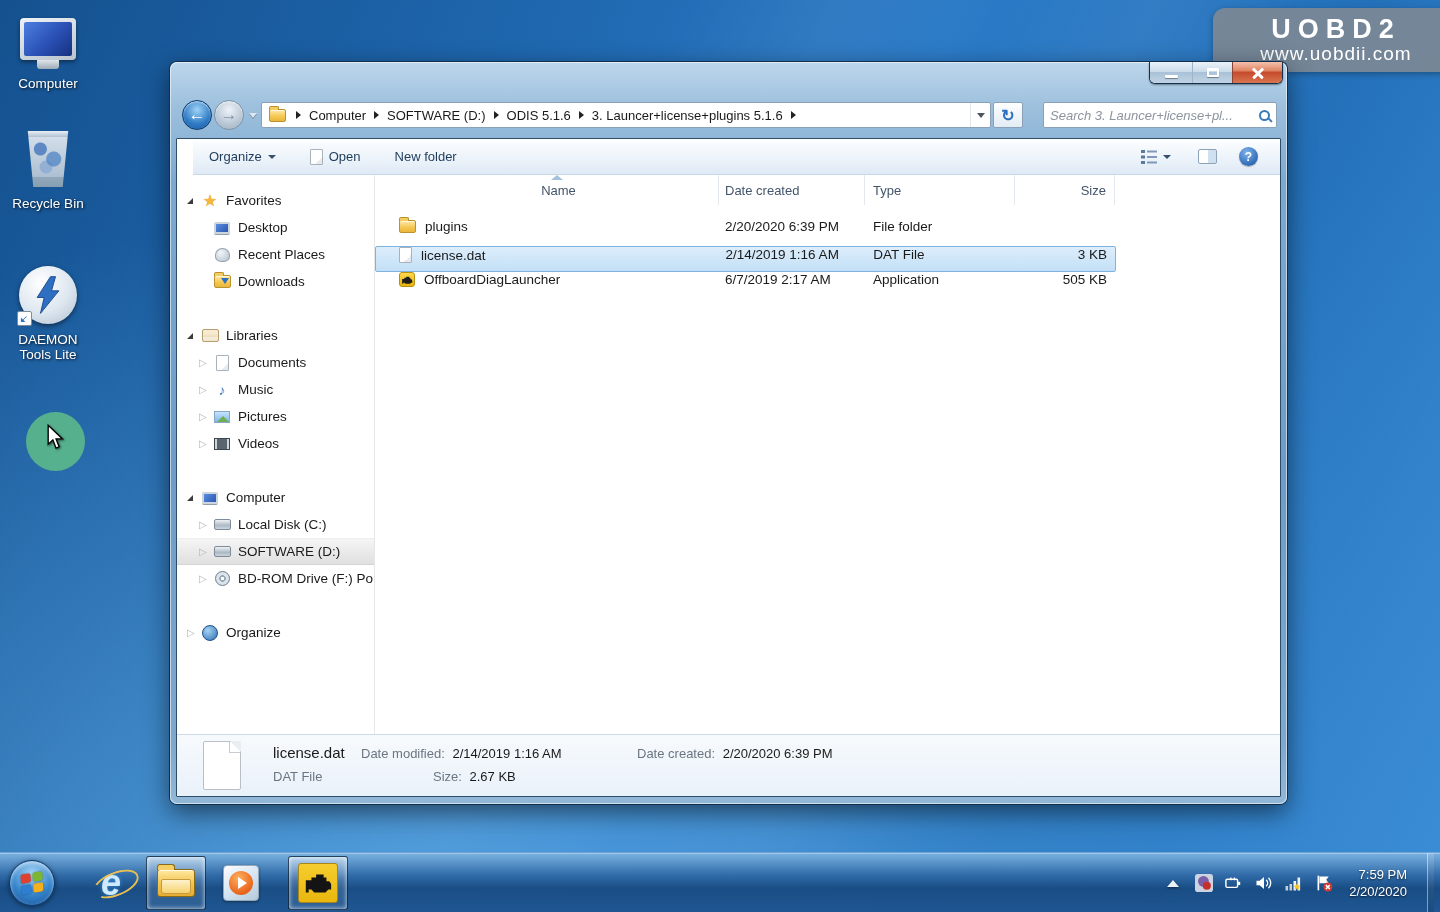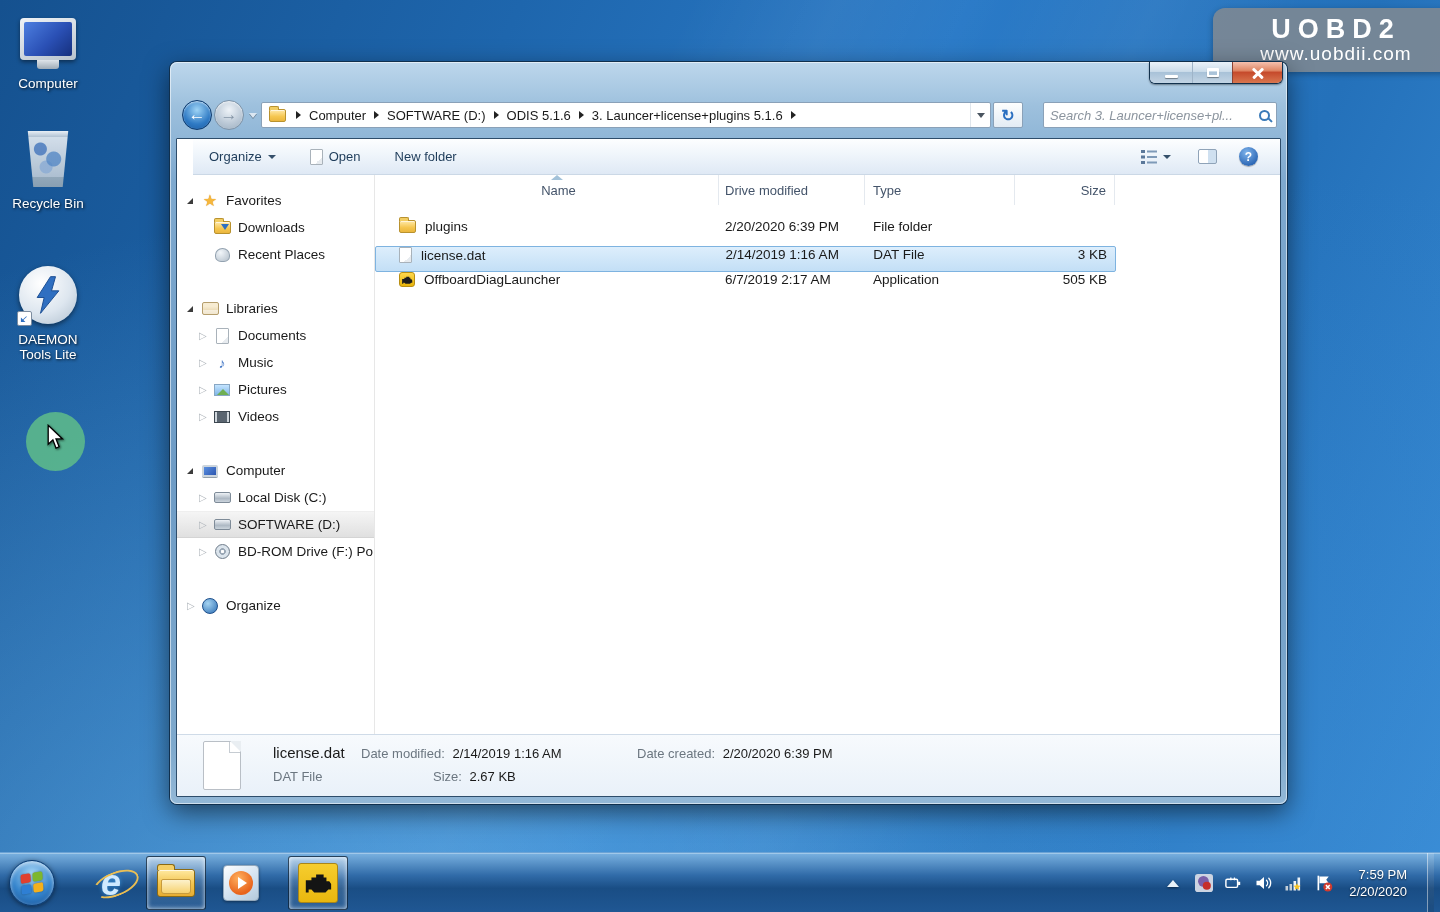--- a/index.html
+++ b/index.html
@@ -391,29 +391,35 @@
           <div class="tree-sec">
             <div class="t-row lvl0">
               <span class="exp">
                   <span class="exp-open"></span>
                 </span>
               <span class="ticon i-star">★</span>
               <span>Favorites</span>
             </div>
             <div class="t-row lvl1 noexp">
               <span class="ticon">
+                  <span class="i-mon"></span>
+                </span>
+              <span>Desktop</span>
+            </div>
+            <div class="t-row lvl1 noexp">
+              <span class="ticon">
+                  <span class="i-recent"></span>
+                </span>
+              <span>Recent Places</span>
+            </div>
+            <div class="t-row lvl1 noexp">
+              <span class="ticon">
                   <span class="i-folder dl"></span>
                 </span>
               <span>Downloads</span>
-            </div>
-            <div class="t-row lvl1 noexp">
-              <span class="ticon">
-                  <span class="i-recent"></span>
-                </span>
-              <span>Recent Places</span>
             </div>
           </div>
 
           <div class="tree-sec">
             <div class="t-row lvl0">
               <span class="exp">
                   <span class="exp-open"></span>
                 </span>
               <span class="ticon">
                   <span class="i-lib"></span>
@@ -492,21 +498,21 @@
           </div>
         </div>
 
         <div class="files">
           <div class="fl-header">
             <div class="hc hc-name">
               <span>Name</span>
               <span class="sort-arrow"></span>
             </div>
             <div class="hc hc-date">
-                <span>Drive modified</span>
+                <span>Date created</span>
               </div>
             <div class="hc hc-type">
                 <span>Type</span>
               </div>
             <div class="hc hc-size">
                 <span>Size</span>
               </div>
           </div>
 
           <div class="fl-rows">

